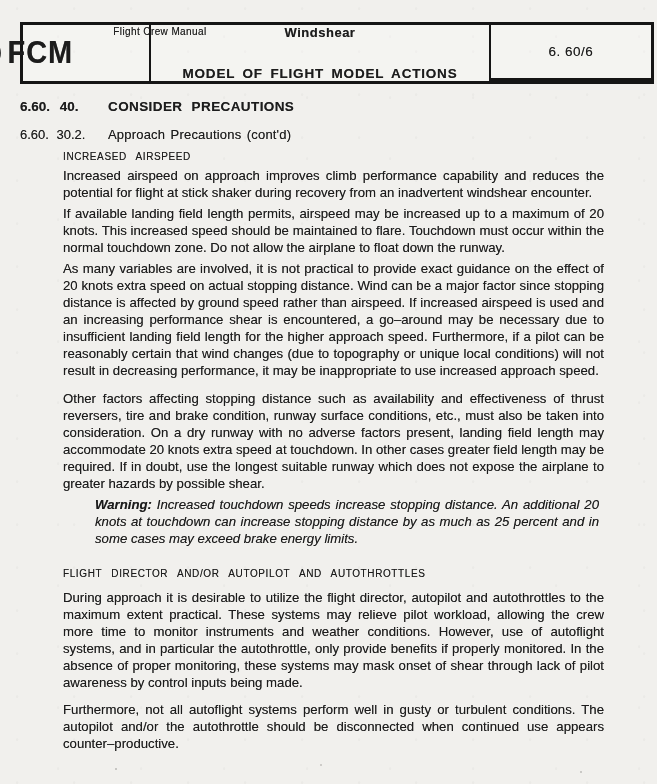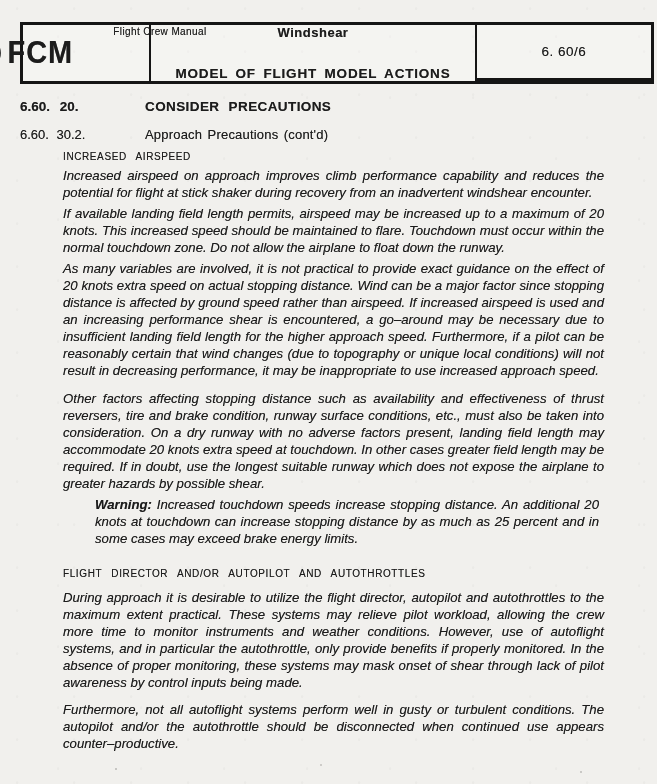--- a/index.html
+++ b/index.html
@@ -34,43 +34,42 @@
   .logo-row{display:flex;align-items:center;gap:4px;}
   .crane{width:36px;height:36px;flex:0 0 auto;}
   .fcm{font-size:29px;font-weight:bold;letter-spacing:1px;line-height:1;transform:scaleY(1.05);}
   .logo-sub{font-size:10px;letter-spacing:0.4px;margin:-1px 0 0 40px;white-space:nowrap;}
   .hdr-title{
     flex:1;display:flex;flex-direction:column;justify-content:space-between;align-items:center;
     gap:4px;border-right:2px solid #151515;
   }
   .hdr-title .t1{font-size:13px;font-weight:bold;letter-spacing:0.5px;}
   .hdr-title .t2{font-size:13.5px;font-weight:bold;letter-spacing:0.8px;word-spacing:3px;}
-  .hdr-ref{width:174px;display:flex;flex-direction:column;}
+  .hdr-ref{width:160px;display:flex;flex-direction:column;}
   .ref-cell{
     flex:1;display:flex;align-items:center;justify-content:center;
     font-size:13.5px;letter-spacing:0.5px;
   }
   .ref-cell.top{border-bottom:3px solid #151515;}
   
   .sec-head{margin-top:15px;display:flex;font-size:13.5px;font-weight:bold;}
   .sec-num{width:88px;flex:0 0 auto;word-spacing:6px;}
-  .sec-title{word-spacing:5px;letter-spacing:0.4px;margin-left:37px;}
+  .sec-title{word-spacing:5px;letter-spacing:0.4px;}
   .sub-head{margin-top:13px;display:flex;font-size:13px;font-weight:normal;}
   .sub-head .sec-num{font-weight:normal;word-spacing:4px;}
   .sub-head .sec-title{word-spacing:1.5px;letter-spacing:0.2px;font-weight:normal;}
   .content{margin-left:43px;width:541px;}
   .minor-head{
     margin-top:9px;margin-bottom:5px;
     font-size:10px;letter-spacing:0.6px;word-spacing:6px;
   }
   p.para{
     margin:0 0 4px 0;
     font-size:13.2px;line-height:17px;
     text-align:justify;
-    font-style:italic;
   }
   p.para.gap-before{margin-top:11px;}
   .warning{
     margin:1px 0 0 32px;width:504px;
     font-size:13.2px;line-height:17px;
     font-style:italic;text-align:justify;
   }
   .warning .wlabel{font-weight:bold;}
   .minor-head.fd{margin-top:21px;margin-bottom:10px;}
   p.para.fd2{margin-top:10px;}
@@ -107,21 +106,21 @@
     <div class="hdr-title">
       <div class="t1">Windshear</div>
       <div class="t2">MODEL OF FLIGHT MODEL ACTIONS</div>
     </div>
     <div class="hdr-ref">
       <div class="ref-cell top">6. 60/6</div>
     </div>
   </div>
 
   <div class="sec-head">
-    <span class="sec-num">6.60. 20.</span>
+    <span class="sec-num">6.60. 40.</span>
     <span class="sec-title">CONSIDER PRECAUTIONS</span>
   </div>
 
   <div class="sub-head">
     <span class="sec-num">6.60. 30.2.</span>
     <span class="sec-title">Approach Precautions (cont'd)</span>
   </div>
 
   <div class="content">
     <div class="minor-head">INCREASED AIRSPEED</div>

